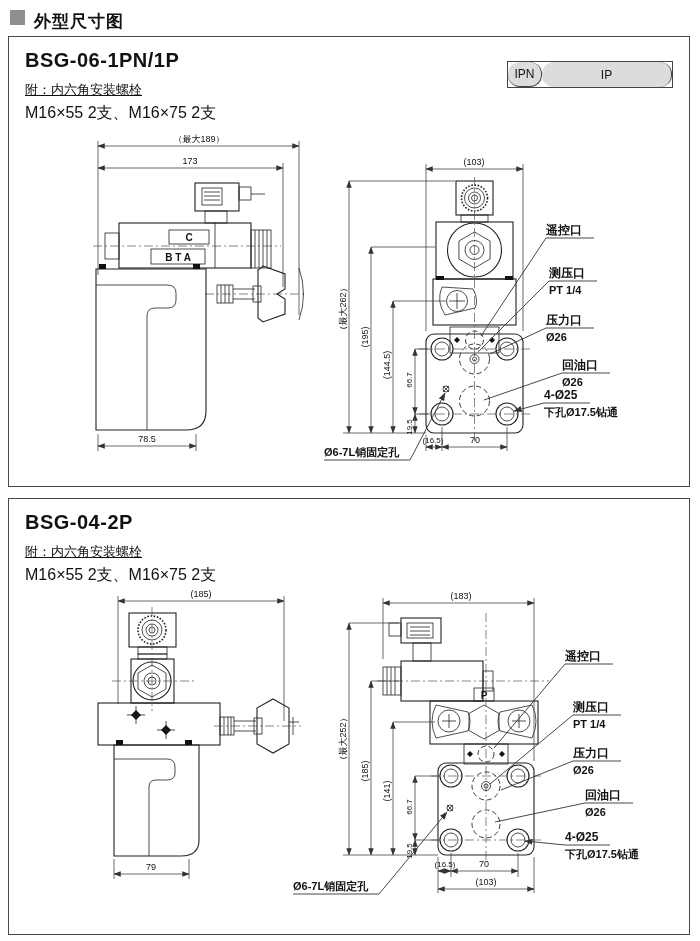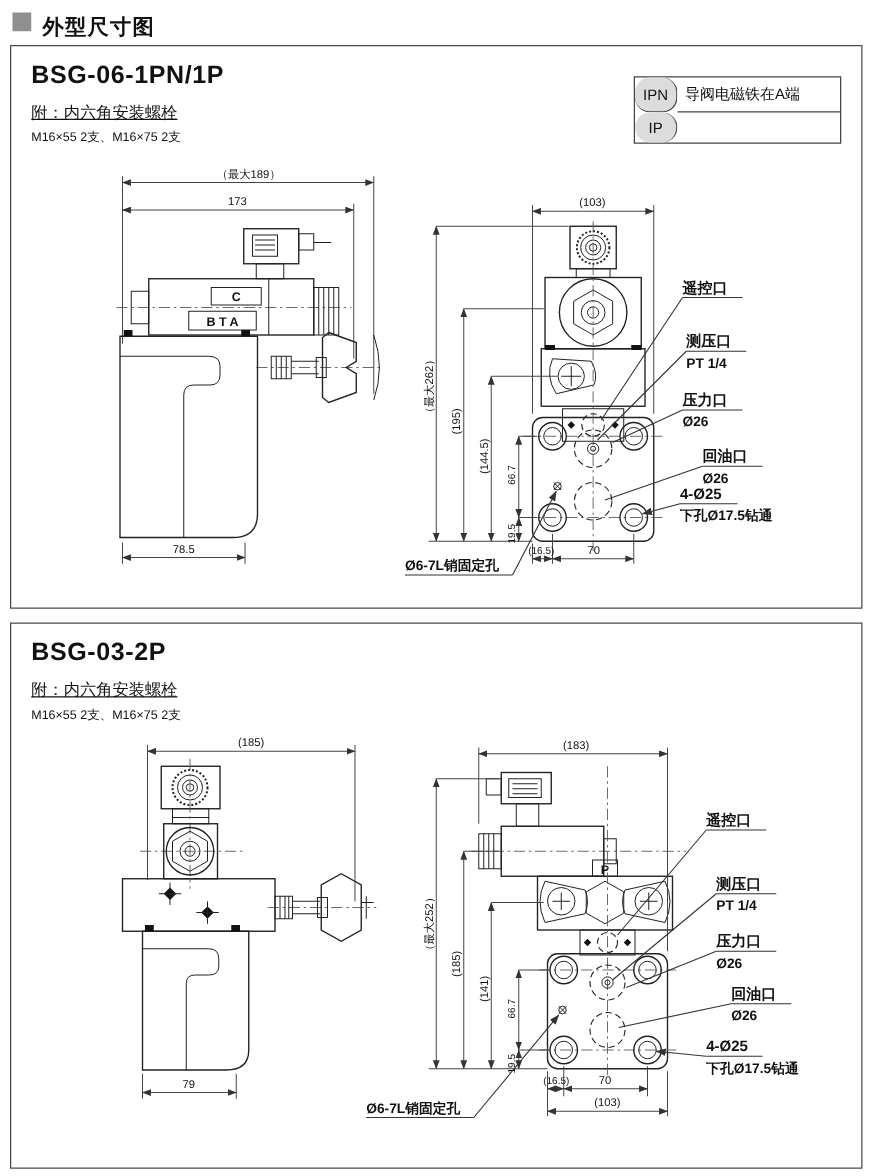--- a/index.html
+++ b/index.html
@@ -6,21 +6,21 @@
   body{width:700px;height:941px;background:#fff;position:relative;
        font-family:"Liberation Sans","DejaVu Sans",sans-serif;color:#111;}
   .page-header{position:absolute;left:10px;top:10px;display:flex;align-items:flex-start;gap:9px;}
   .hdr-sq{width:15px;height:15px;background:#8f8f8f;}
   .hdr-title{font-size:17px;font-weight:bold;letter-spacing:1px;}
   .panel{position:absolute;left:8px;width:682px;border:1px solid #4a4a4a;background:#fff;box-sizing:border-box;}
   #panel1{top:36px;height:451px;}
   #panel2{top:498px;height:437px;}
   .p-title{position:absolute;left:16px;top:12px;font-size:20px;font-weight:bold;letter-spacing:.5px;}
   .p-note1{position:absolute;left:16px;top:44px;font-size:13px;text-decoration:underline;}
-  .p-note2{position:absolute;left:16px;top:66px;font-size:10px;}
+  .p-note2{position:absolute;left:16px;top:66px;font-size:16px;}
   .legend{position:absolute;right:16px;top:24px;border:1px solid #444;display:grid;grid-template-columns:34px 130px;}
   .legend .cell{font-size:12px;display:flex;align-items:center;}
   .legend .k{background:#dcdcdc;border-right:1px solid #444;justify-content:center;padding:5px 2px;border-radius:12px;}
   .legend .d{padding:5px 6px;}
   .legend .rb{border-bottom:1px solid #444;}
   .drawing{position:absolute;left:0;top:0;}
   text{fill:#111;}
   .dt{font-size:9px;}
   .dts{font-size:8px;}
   .ct{font-size:12px;font-weight:bold;}
@@ -211,21 +211,20 @@
       </g>
     </g>
   </svg>
 
   <div class="p-title">BSG-06-1PN/1P</div>
   <div class="p-note1">附：内六角安装螺栓</div>
   <div class="p-note2">M16×55 2支、M16×75 2支</div>
 
   <div class="legend">
     <div class="cell k rb">IPN</div>
-    <div class="cell d rb">导阀电磁铁在A端</div>
     <div class="cell k">IP</div>
   </div>
 </div>
 
 <div class="panel" id="panel2">
 
   <svg class="drawing" width="680" height="434" viewBox="0 0 680 434">
     <defs>
       <marker id="ar2" viewBox="0 0 8 6" refX="7.5" refY="3" markerWidth="9" markerHeight="7" orient="auto-start-reverse">
         <path d="M0,0 L8,3 L0,6 Z" fill="#333"></path>
@@ -383,16 +382,16 @@
         <path class="ldr" d="M556,346 H601"></path>
           <path class="ldr" d="M556,346 L516,342" marker-end="url(#ar2)"></path>
         <text class="cs" x="556" y="359">下孔Ø17.5钻通</text>
         <text class="cs" x="284" y="391">Ø6-7L销固定孔</text>
         <path class="ldr" d="M284,395 H370"></path>
           <path class="ldr" d="M370,395 L438,313" marker-end="url(#ar2)"></path>
       </g>
     </g>
   </svg>
 
-  <div class="p-title">BSG-03-2P</div>
+  <div class="p-title">BSG-04-2P</div>
   <div class="p-note1">附：内六角安装螺栓</div>
   <div class="p-note2">M16×55 2支、M16×75 2支</div>
 </div>
 
 </body></html>

